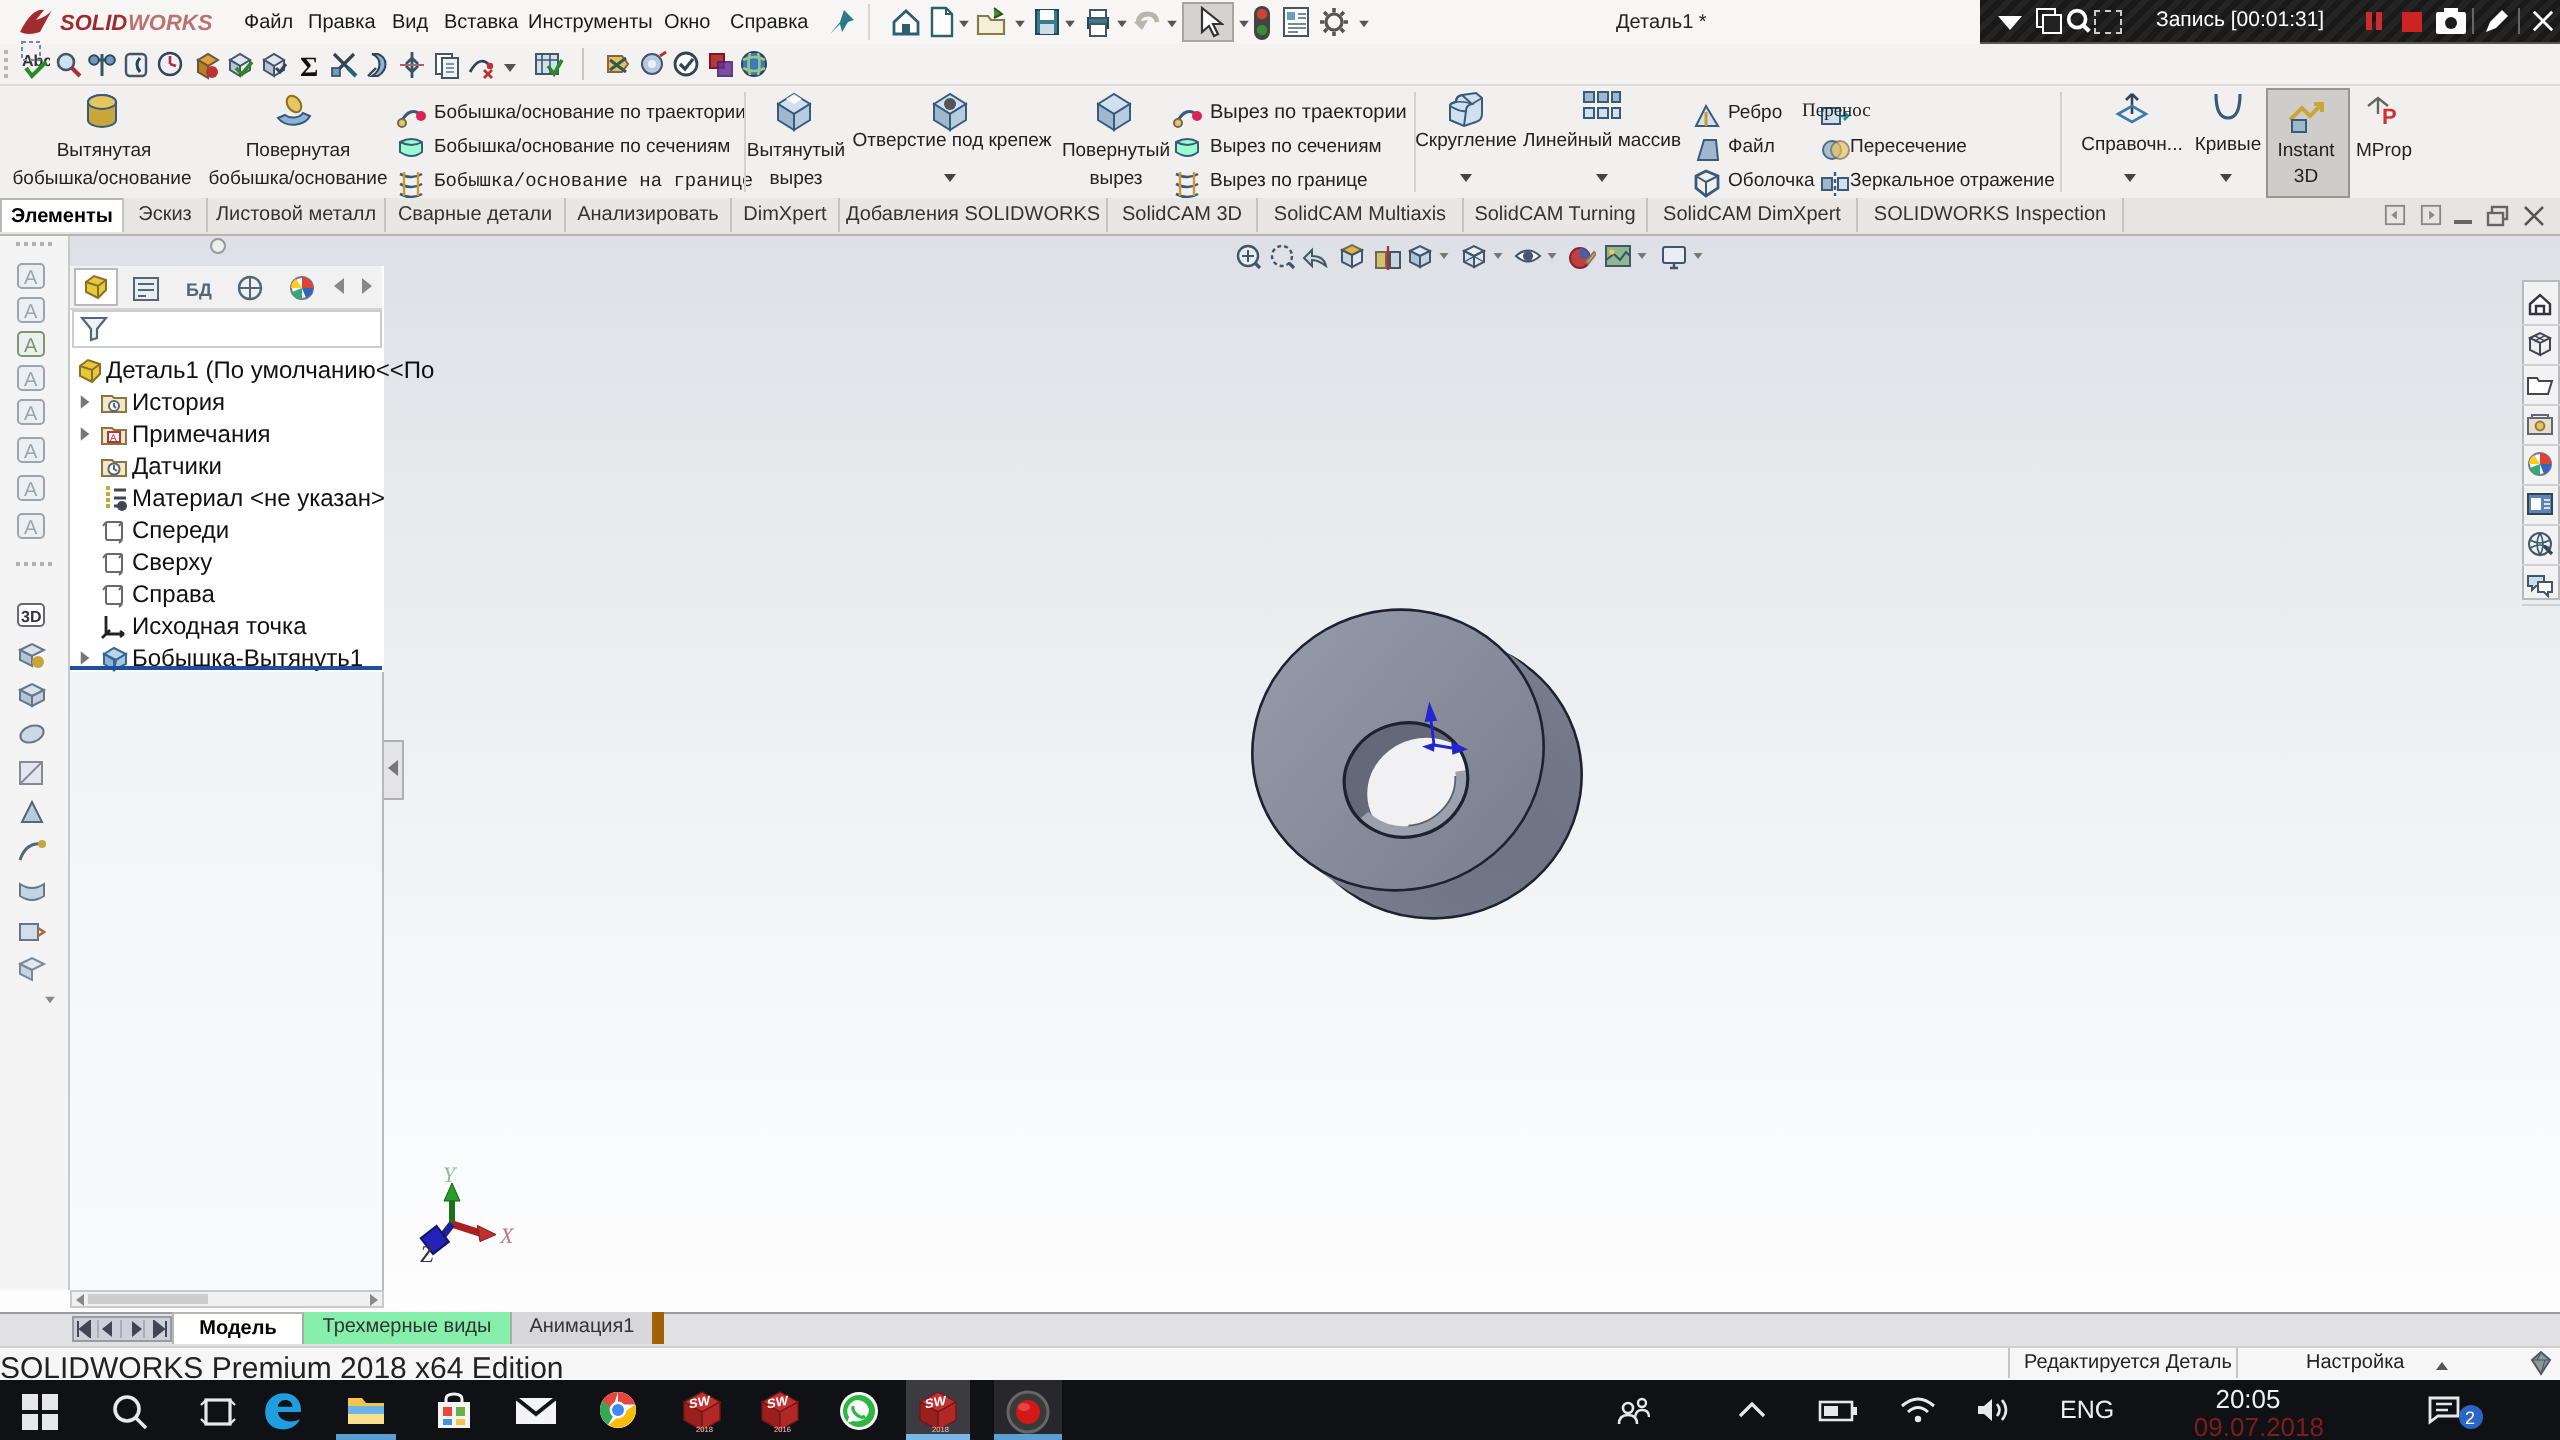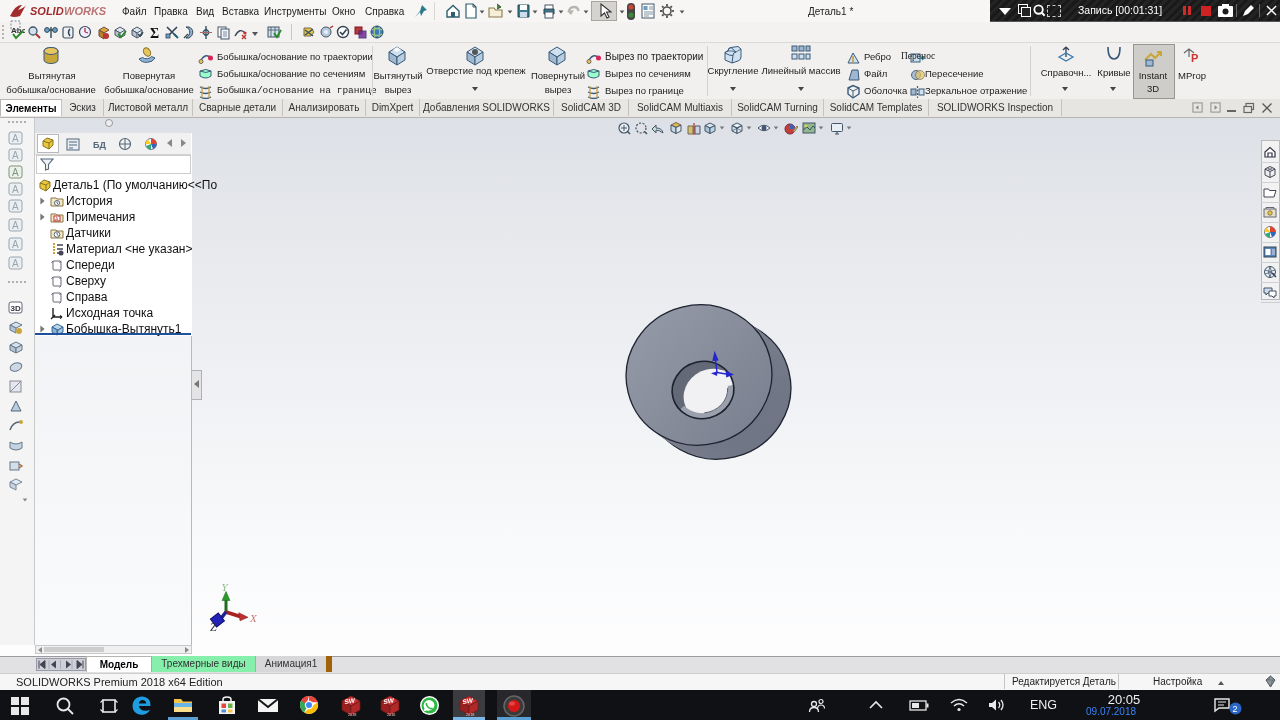--- a/index.html
+++ b/index.html
@@ -384,21 +384,21 @@
   <div class="tab active" style="left:0;width:62px;">Элементы</div>
   <div class="tab" style="left:62px;width:42px;">Эскиз</div>
   <div class="tab" style="left:104px;width:89px;">Листовой металл</div>
   <div class="tab" style="left:193px;width:90px;">Сварные детали</div>
   <div class="tab" style="left:283px;width:83px;">Анализировать</div>
   <div class="tab" style="left:366px;width:54px;">DimXpert</div>
   <div class="tab" style="left:420px;width:134px;">Добавления SOLIDWORKS</div>
   <div class="tab" style="left:554px;width:75px;">SolidCAM 3D</div>
   <div class="tab" style="left:629px;width:103px;">SolidCAM Multiaxis</div>
   <div class="tab" style="left:732px;width:92px;">SolidCAM Turning</div>
-  <div class="tab" style="left:824px;width:105px;">SolidCAM Templates</div>
+  <div class="tab" style="left:824px;width:105px;">SolidCAM DimXpert</div>
   <div class="tab" style="left:929px;width:133px;">SOLIDWORKS Inspection</div>
 </div>
 
 <div class="abs" style="left:0;top:118px;width:1280px;height:538px;">
 <div class="abs" style="left:0;top:0;width:34px;height:527px;background:#f4f4f4;border-right:1px solid #c9c9c9;"></div>
 <div class="abs" style="left:8px;top:3px;width:18px;height:2px;border-top:2px dotted #b0b0b0;"></div>
 <svg class="abs" style="left:8px;top:13px" width="17" height="15" viewBox="0 0 17 15">
       <rect x="1" y="1" width="13" height="12" rx="2" fill="#eceff1" stroke="#9aa5ae"></rect>
       <text x="4" y="11" font-size="10" fill="#9aa5ae" font-family="Liberation Sans">A</text>
     </svg>
@@ -737,21 +737,21 @@
         <path d="M45 0.5 V8.5 M39 0.5 L44 4.5 L39 8.5 Z" stroke="#445"></path>
       </g>
       <path d="M11 0 V9 M22.5 0 V9 M34 0 V9" stroke="#aab"></path>
     </svg>
   <div class="tab active" style="left:86px;width:66px;top:0;height:16px;line-height:16px;border-right:1px solid #aaa;font-size:10px;">Модель</div>
   <div class="tab" style="left:152px;width:104px;top:0;height:16px;line-height:16px;background:#86efac;border-right:1px solid #aaa;">Трехмерные виды</div>
   <div class="tab" style="left:256px;width:76px;top:0;height:16px;line-height:16px;background:#d7d7da;border-right:6px solid #a16207;">Анимация1</div>
 </div>
 
 <div class="abs" style="left:0;top:673px;width:1280px;height:17px;">
-  <span class="abs" style="left:16px;top:3px;font-size:11px;color:#222">SOLIDWORKS Premium 2018 x64 Edition</span>
+  <span class="abs" style="left:0;top:3px;font-size:15px;color:#222">SOLIDWORKS Premium 2018 x64 Edition</span>
   <div class="vsep" style="left:1004px;top:1px;height:15px;background:#c5c5c5"></div>
   <span class="abs" style="left:1012px;top:3px;font-size:10px;color:#222">Редактируется Деталь</span>
   <div class="vsep" style="left:1118px;top:1px;height:15px;background:#c5c5c5"></div>
   <span class="abs" style="left:1153px;top:3px;font-size:10px;color:#222">Настройка</span>
   <div class="abs" style="left:1218px;top:8px;width:0;height:0;border-left:3.5px solid transparent;border-right:3.5px solid transparent;border-bottom:4px solid #555;"></div>
   <svg class="abs" style="left:1264px;top:2px" width="13" height="13" viewBox="0 0 13 13">
       <path d="M2 5 L6.5 1 L11 5 L6.5 12 Z" fill="#8a9a96" stroke="#556"></path>
       <path d="M2 5 H11 M4.5 5 L6.5 1 M8.5 5 L6.5 12" stroke="#556" stroke-width="0.6"></path>
     </svg>
 </div>
@@ -870,21 +870,21 @@
       <path d="M1 5 Q9 -2 17 5" fill="none" stroke="#e8e8e8" stroke-width="1.5"></path>
       <path d="M4 8 Q9 3.5 14 8" fill="none" stroke="#e8e8e8" stroke-width="1.5"></path>
       <circle cx="9" cy="11.5" r="1.6" fill="#e8e8e8"></circle>
     </svg>
 <svg class="abs" style="left:988px;top:8px" width="18" height="14" viewBox="0 0 18 14">
       <path d="M1 5 H4 L8 1.5 V12.5 L4 9 H1 Z" fill="#e8e8e8"></path>
       <path d="M10.5 4 Q13 7 10.5 10 M13 2 Q17 7 13 12" fill="none" stroke="#e8e8e8" stroke-width="1.3"></path>
     </svg>
 <span class="abs" style="left:1030px;top:8px;font-size:12.5px;color:#f0f0f0;">ENG</span>
 <span class="abs" style="left:1092px;top:2px;font-size:13px;color:#f0f0f0;width:64px;text-align:center;">20:05</span>
-<span class="abs" style="left:1086px;top:15.5px;font-size:10px;color:#3b82f6;width:76px;text-align:left;">09.07.2018</span>
+<span class="abs" style="left:1086px;top:15.5px;font-size:13px;color:#7f1d1d;width:76px;text-align:right;">09.07.2018</span>
 <svg class="abs" style="left:1214px;top:7px" width="18" height="16" viewBox="0 0 18 16">
       <path d="M1 2 H15 V11 H5 L1 14 Z" fill="none" stroke="#e8e8e8" stroke-width="1.4"></path>
       <path d="M4 5 H12 M4 8 H10" stroke="#e8e8e8" stroke-width="1.2"></path>
     </svg>
 <circle>
 <svg class="abs" style="left:1229px;top:12px" width="13" height="13" viewBox="0 0 13 13">
         <circle cx="6.5" cy="6.5" r="6" fill="#2a66c8"></circle>
         <text x="3.5" y="10" font-size="9" fill="#fff" font-family="Liberation Sans">2</text>
       </svg>
 </circle></div>

